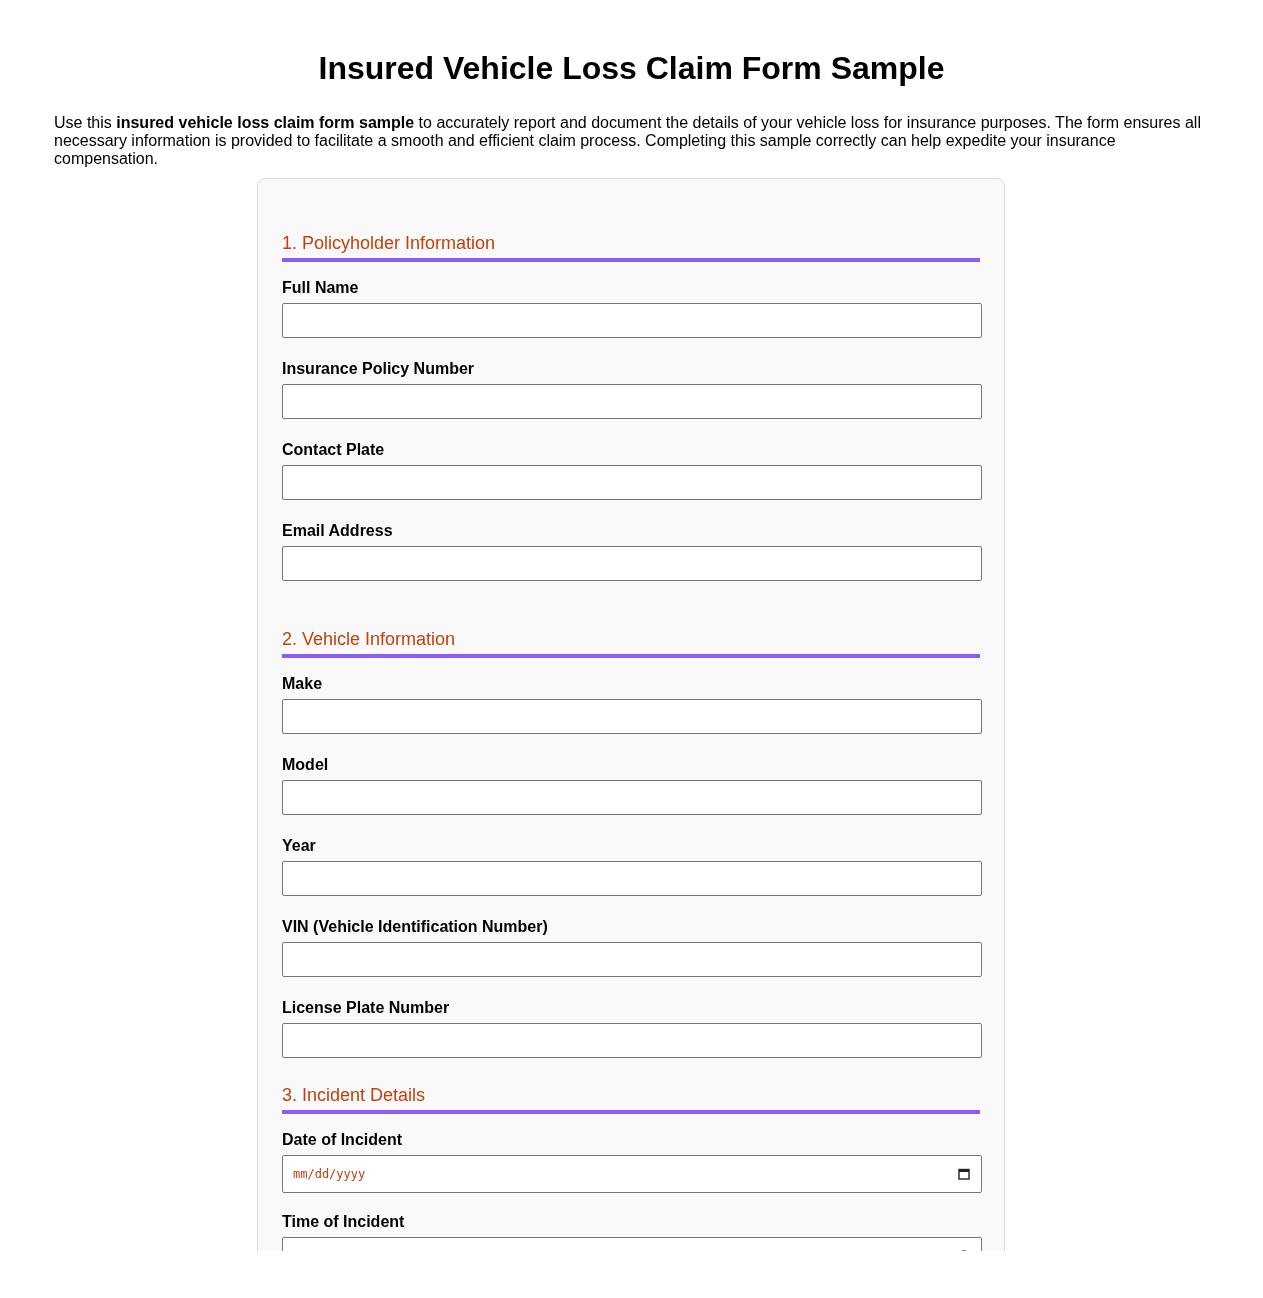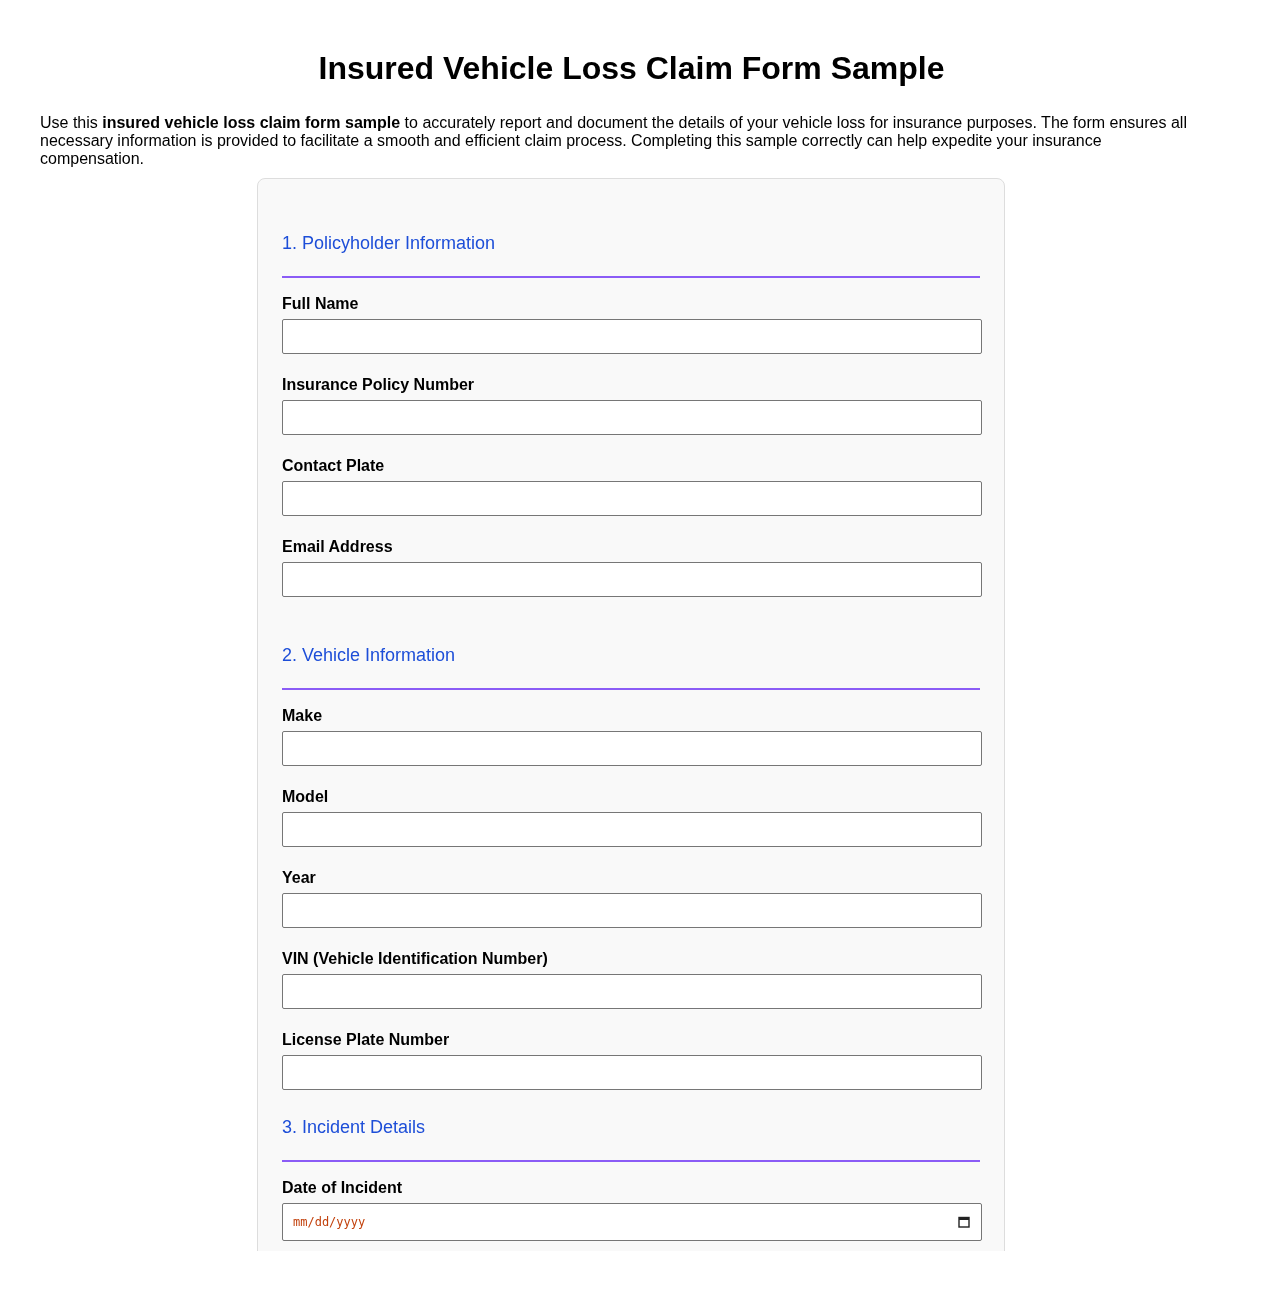--- a/index.html
+++ b/index.html
@@ -1,38 +1,38 @@
 <!DOCTYPE html>
 <html><head>
   <meta charset="utf-8">
   <style>
     html, body { margin: 0; padding: 0; background: #ffffff; }
     body {
       width: 1263px; height: 1298px; overflow: hidden; position: relative;
       font-family: "Liberation Sans", sans-serif; color: #000;
     }
-    .page { padding: 0 40px; }
+    .page { padding: 0 54px; }
     h1 {
       margin: 0; padding-top: 48px; text-align: center;
       font-size: 32px; font-weight: bold; line-height: 40px;
     }
     .intro {
       margin: 26px 0 0 0; font-size: 16px; line-height: 18px; width: 1160px;
     }
     .card {
       position: absolute; left: 257px; top: 178px; width: 748px; height: 1120px;
       background: #f9f9f9; border: 1px solid #dddddd; border-radius: 8px;
       box-sizing: border-box; padding: 0 24px;
     }
     .clip {
       position: absolute; left: 0; top: 1251px; width: 1263px; height: 47px; background: #fff;
     }
     .section-title {
-      font-size: 18px; color: #1d4ed8; font-weight: normal;
-      padding-bottom: 22px; border-bottom: 2px solid #8b5cf6;
+      font-size: 18px; color: #c2410c; font-weight: normal;
+      padding-bottom: 4px; border-bottom: 4px solid #8b5cf6;
       line-height: 22px; margin: 0;
     }
     .field-label {
       display: block; font-weight: bold; font-size: 16px; line-height: 18px;
       margin: 0 0 6px 0;
     }
     .field { margin-bottom: 22px; }
     .text-input {
       display: block; width: 700px; height: 35px; box-sizing: border-box;
       background: #fff; border: 1px solid #767676; border-radius: 2px;

